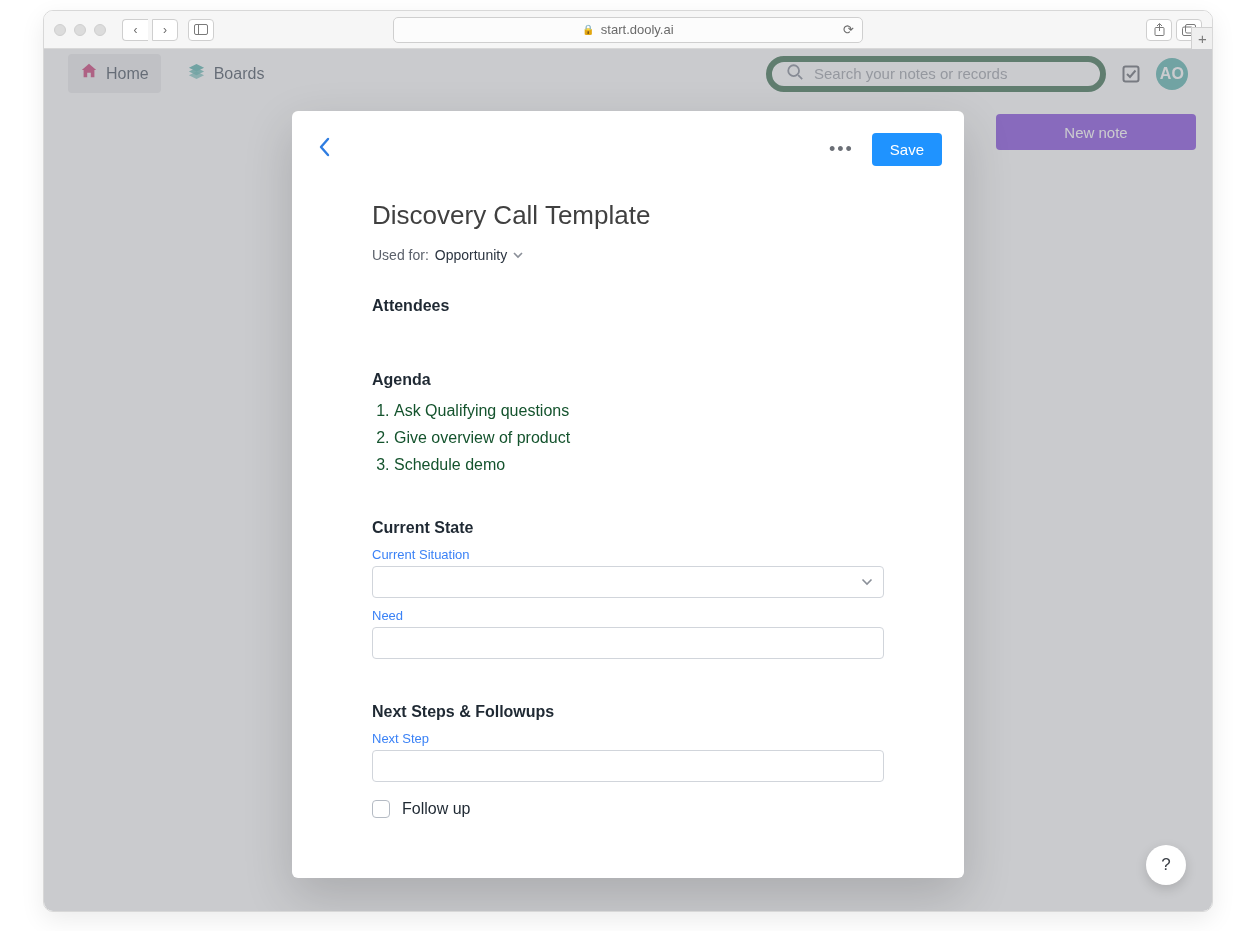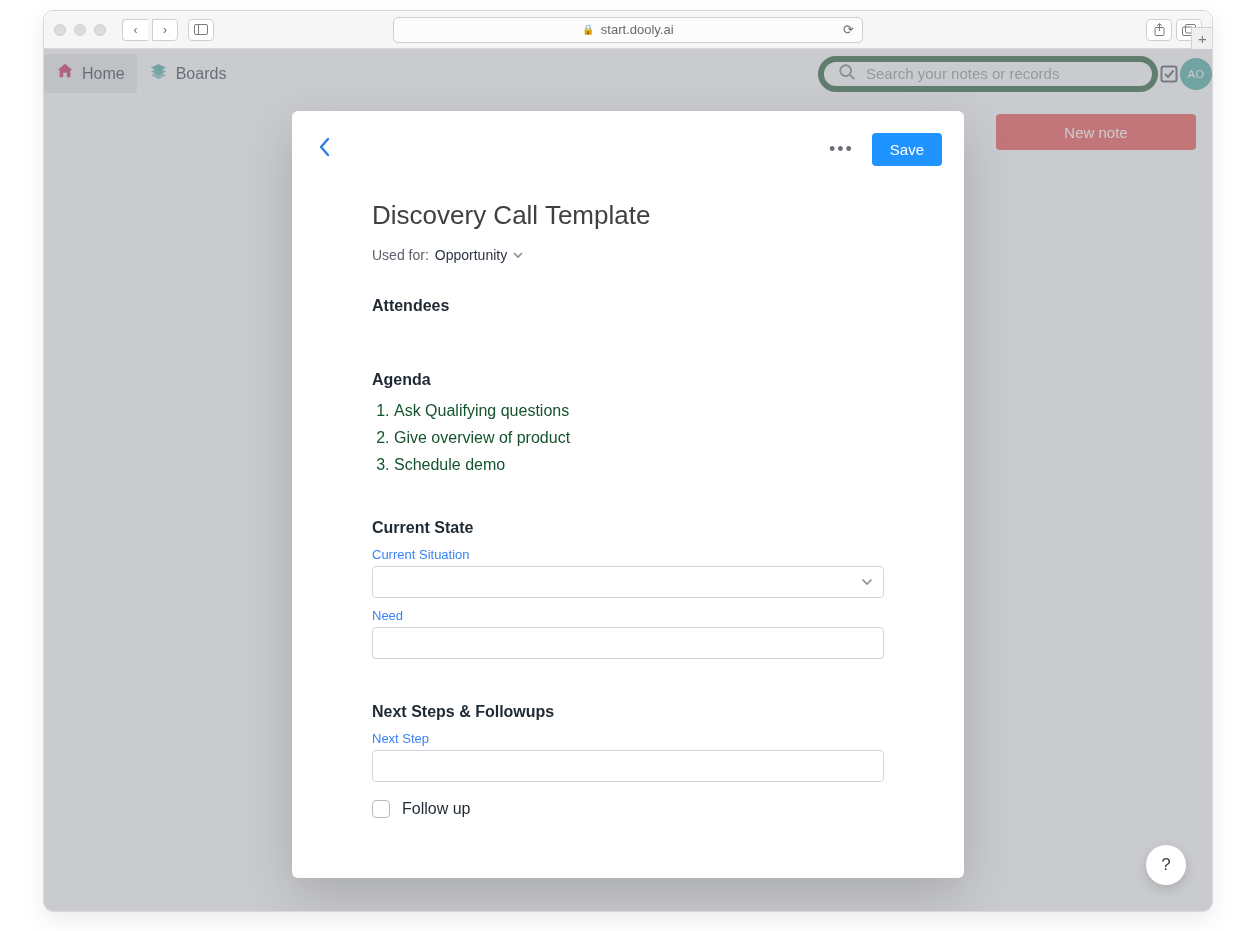--- a/index.html
+++ b/index.html
@@ -76,21 +76,22 @@
 
   
   .app-viewport {
     position: relative;
     height: 862px;
     background: #ffffff;
   }
   .app-header {
     height: 49px;
     display: flex; align-items: center;
-    padding: 0 0;
+    padding: 0 24px;
+    gap: 14px;
     justify-content: flex-end;
   }
   .nav-item {
     display: flex; align-items: center; gap: 8px;
     padding: 8px 12px;
     border-radius: 4px;
     color: #1f2d3d; font-weight: 500; font-size: 16px;
   }
   .nav-item.active { background: #e8e8ea; }
   .home-icon { color: #c2185b; font-size: 17px; }
@@ -109,29 +110,29 @@
   .search-wrap input::placeholder { color: #8a8f98; }
   .task-icon {
     width: 22px; height: 22px;
     color: #4a4f57;
     display:flex; align-items:center; justify-content:center;
   }
   .avatar {
     width: 32px; height: 32px; border-radius: 50%;
     background: #3aa6a0; color: #fff;
     display: flex; align-items: center; justify-content: center;
-    font-size: 11px; font-weight: 400; letter-spacing: .3px;
+    font-size: 16px; font-weight: 700; letter-spacing: .3px;
   }
   .new-note-row {
     display: flex; justify-content: flex-end;
     padding: 16px 16px 0;
   }
   .new-note-btn {
     width: 200px; height: 36px;
-    background: #ef4444; color: #fff;
+    background: #6d28d9; color: #fff;
     border-radius: 4px; border: none;
     font-size: 15px; font-weight: 500;
   }
 
   
   .dimmer {
     position: absolute; inset: 0;
     background: rgba(158,160,165,.55);
   }
 

